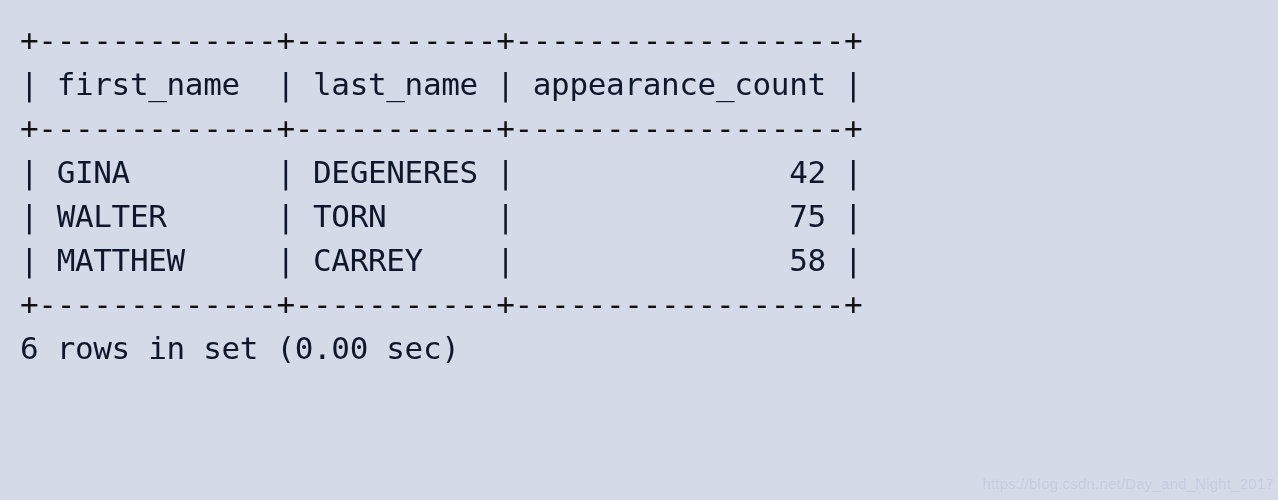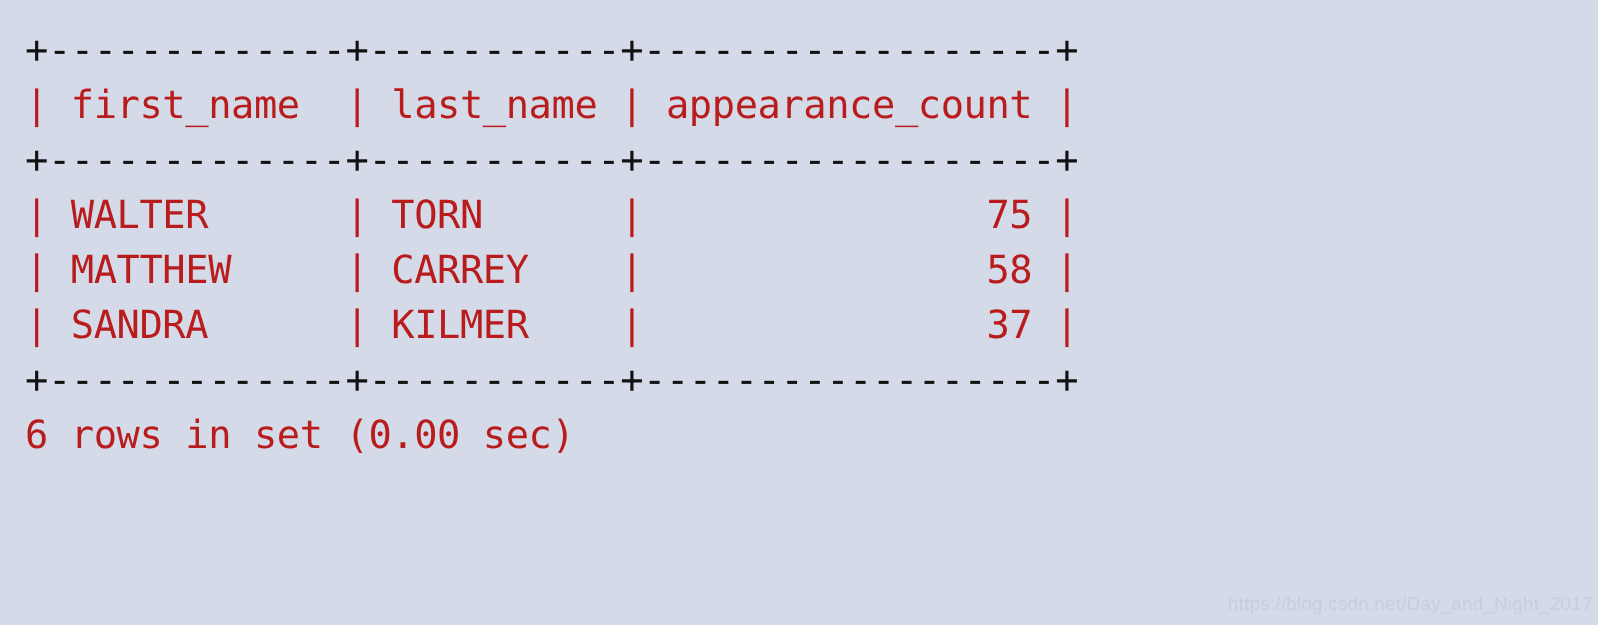--- a/index.html
+++ b/index.html
@@ -21,21 +21,21 @@
     left: 20px;
     top: 18px;
     width: 1000px;
   }
 
   .term-line {
     font-family: "DejaVu Sans Mono", "Liberation Mono", monospace;
     font-size: 31px;
     line-height: 44px;
     letter-spacing: -0.35px;
-    color: #b91c1c;
+    color: #0f172a;
     white-space: pre;
     margin: 0;
     font-weight: 400;
   }
 
   .rule-line {
     color: #121212;
   }
 
   #watermark {
@@ -54,27 +54,27 @@
 <body>
 
 <div id="terminal">
 
   <pre class="term-line rule-line">+-------------+-----------+------------------+</pre>
 
   <pre class="term-line">| first_name  | last_name | appearance_count |</pre>
 
   <pre class="term-line rule-line">+-------------+-----------+------------------+</pre>
 
+  <pre class="term-line">| GINA        | DEGENERES |               42 |</pre>
 
   <pre class="term-line">| WALTER      | TORN      |               75 |</pre>
 
 
   <pre class="term-line">| MATTHEW     | CARREY    |               58 |</pre>
 
-  <pre class="term-line">| SANDRA      | KILMER    |               37 |</pre>
 
   <pre class="term-line rule-line">+-------------+-----------+------------------+</pre>
 
   <pre class="term-line">6 rows in set (0.00 sec)</pre>
 
 </div>
 
 <div id="watermark">https://blog.csdn.net/Day_and_Night_2017</div>
 
 </body></html>

